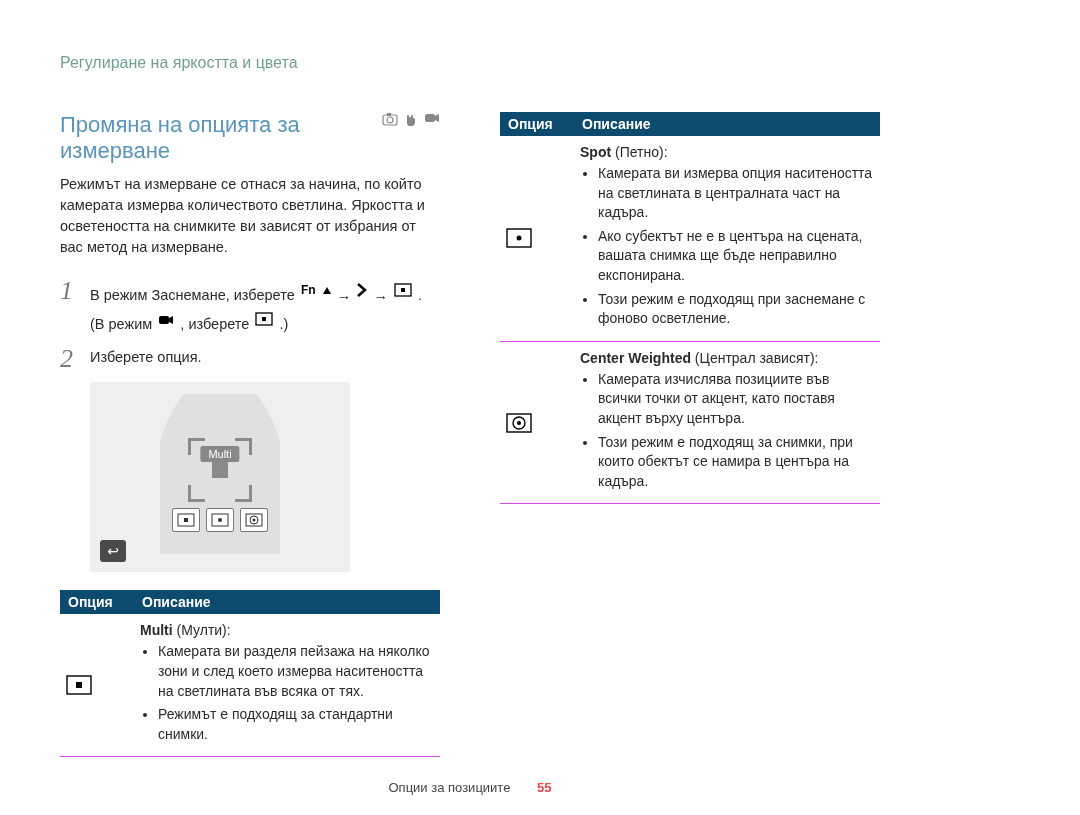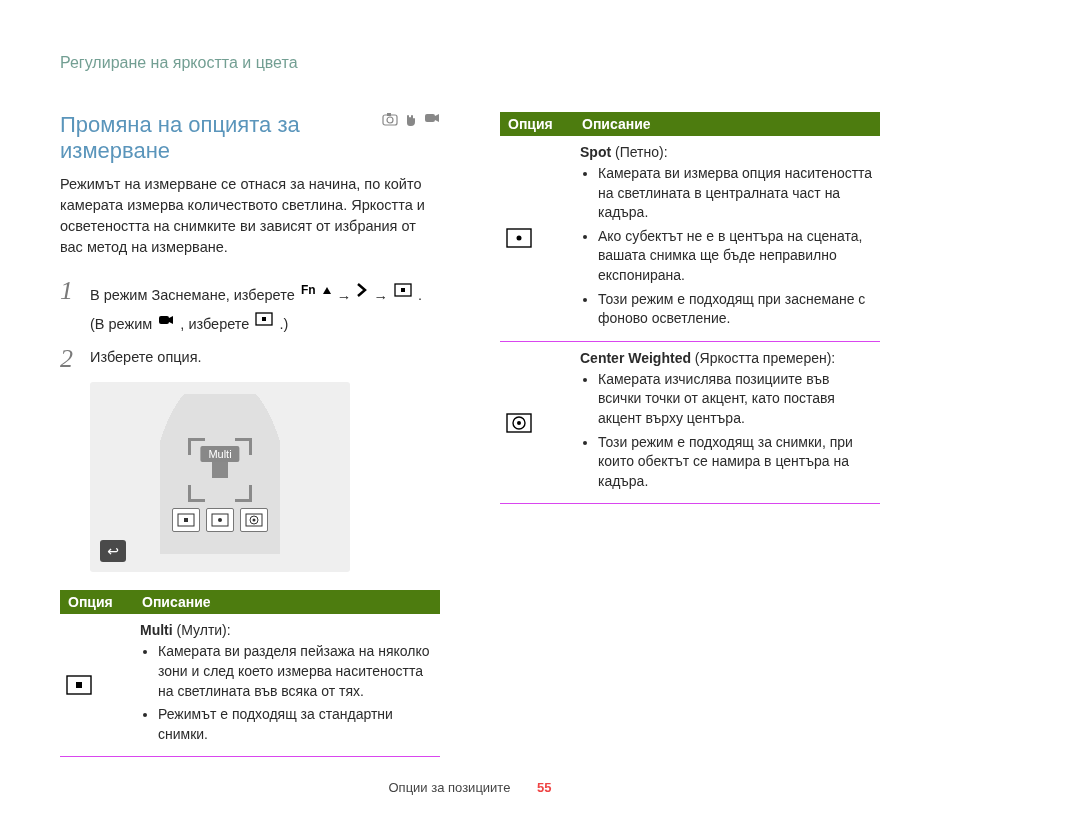--- a/index.html
+++ b/index.html
@@ -170,21 +170,21 @@
     font-size: 14px;
   }
   
   .opt-table {
     width: 100%;
     border-collapse: collapse;
     font-size: 14px;
     margin-bottom: 10px;
   }
   .opt-table th {
-    background: #4d7c0f;
+    background: #0c4a6e;
     color: #ffffff;
     font-weight: bold;
     text-align: left;
     padding: 4px 8px;
   }
   .opt-table th.left {
     width: 58px;
   }
   .opt-table td {
     padding: 8px 6px;
@@ -400,21 +400,21 @@
         <tr>
           <td class="icon-cell">
             <svg width="26" height="20" viewBox="0 0 26 20">
                   <rect x="1" y="1" width="24" height="18" fill="none" stroke="#000" stroke-width="1.4"></rect>
                   <circle cx="13" cy="10" r="6" fill="none" stroke="#000" stroke-width="1.4"></circle>
                   <circle cx="13" cy="10" r="2" fill="#000"></circle>
                 </svg>
           </td>
           <td class="desc">
             <div class="title-line">
-              <span class="b">Center Weighted</span><span> (Яркостта премерен):</span>
+              <span class="b">Center Weighted</span><span> (Централ зависят):</span>
             </div>
             <ul>
               <li>Камерата изчислява позициите във всички точки от акцент, като поставя акцент върху центъра.</li>
               <li>Този режим е подходящ за снимки, при които обектът се намира в центъра на кадъра.</li>
             </ul>
           </td>
         </tr>
       </tbody>
         </table>
 

